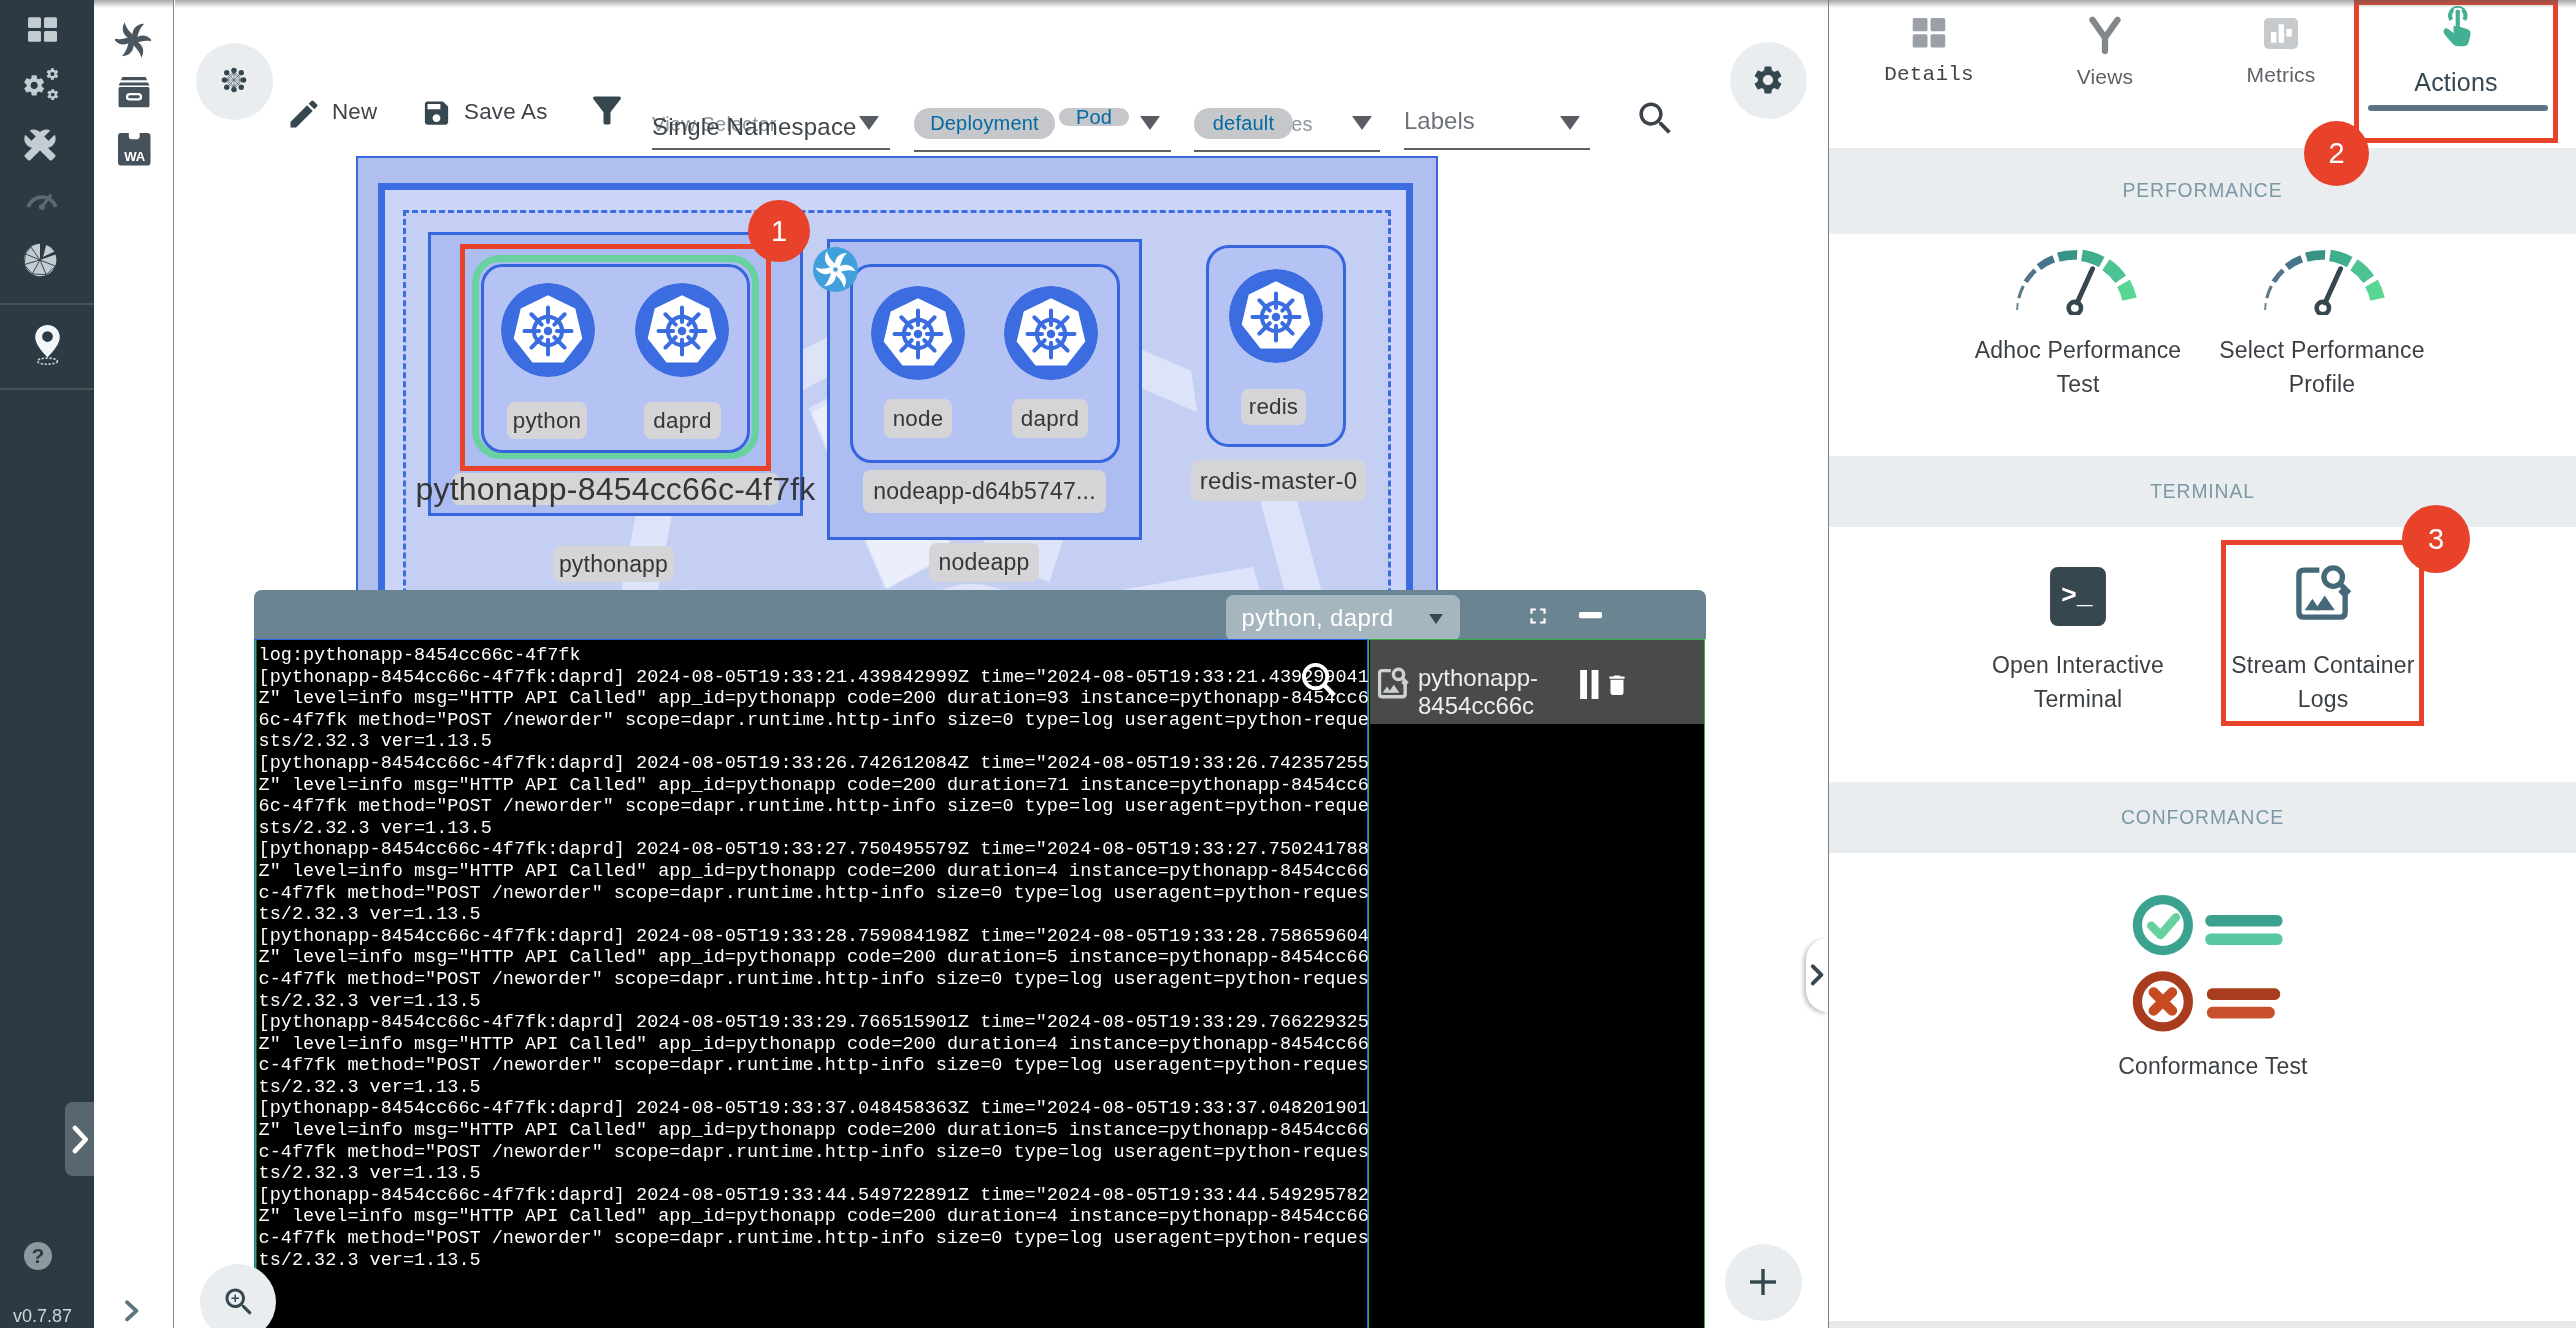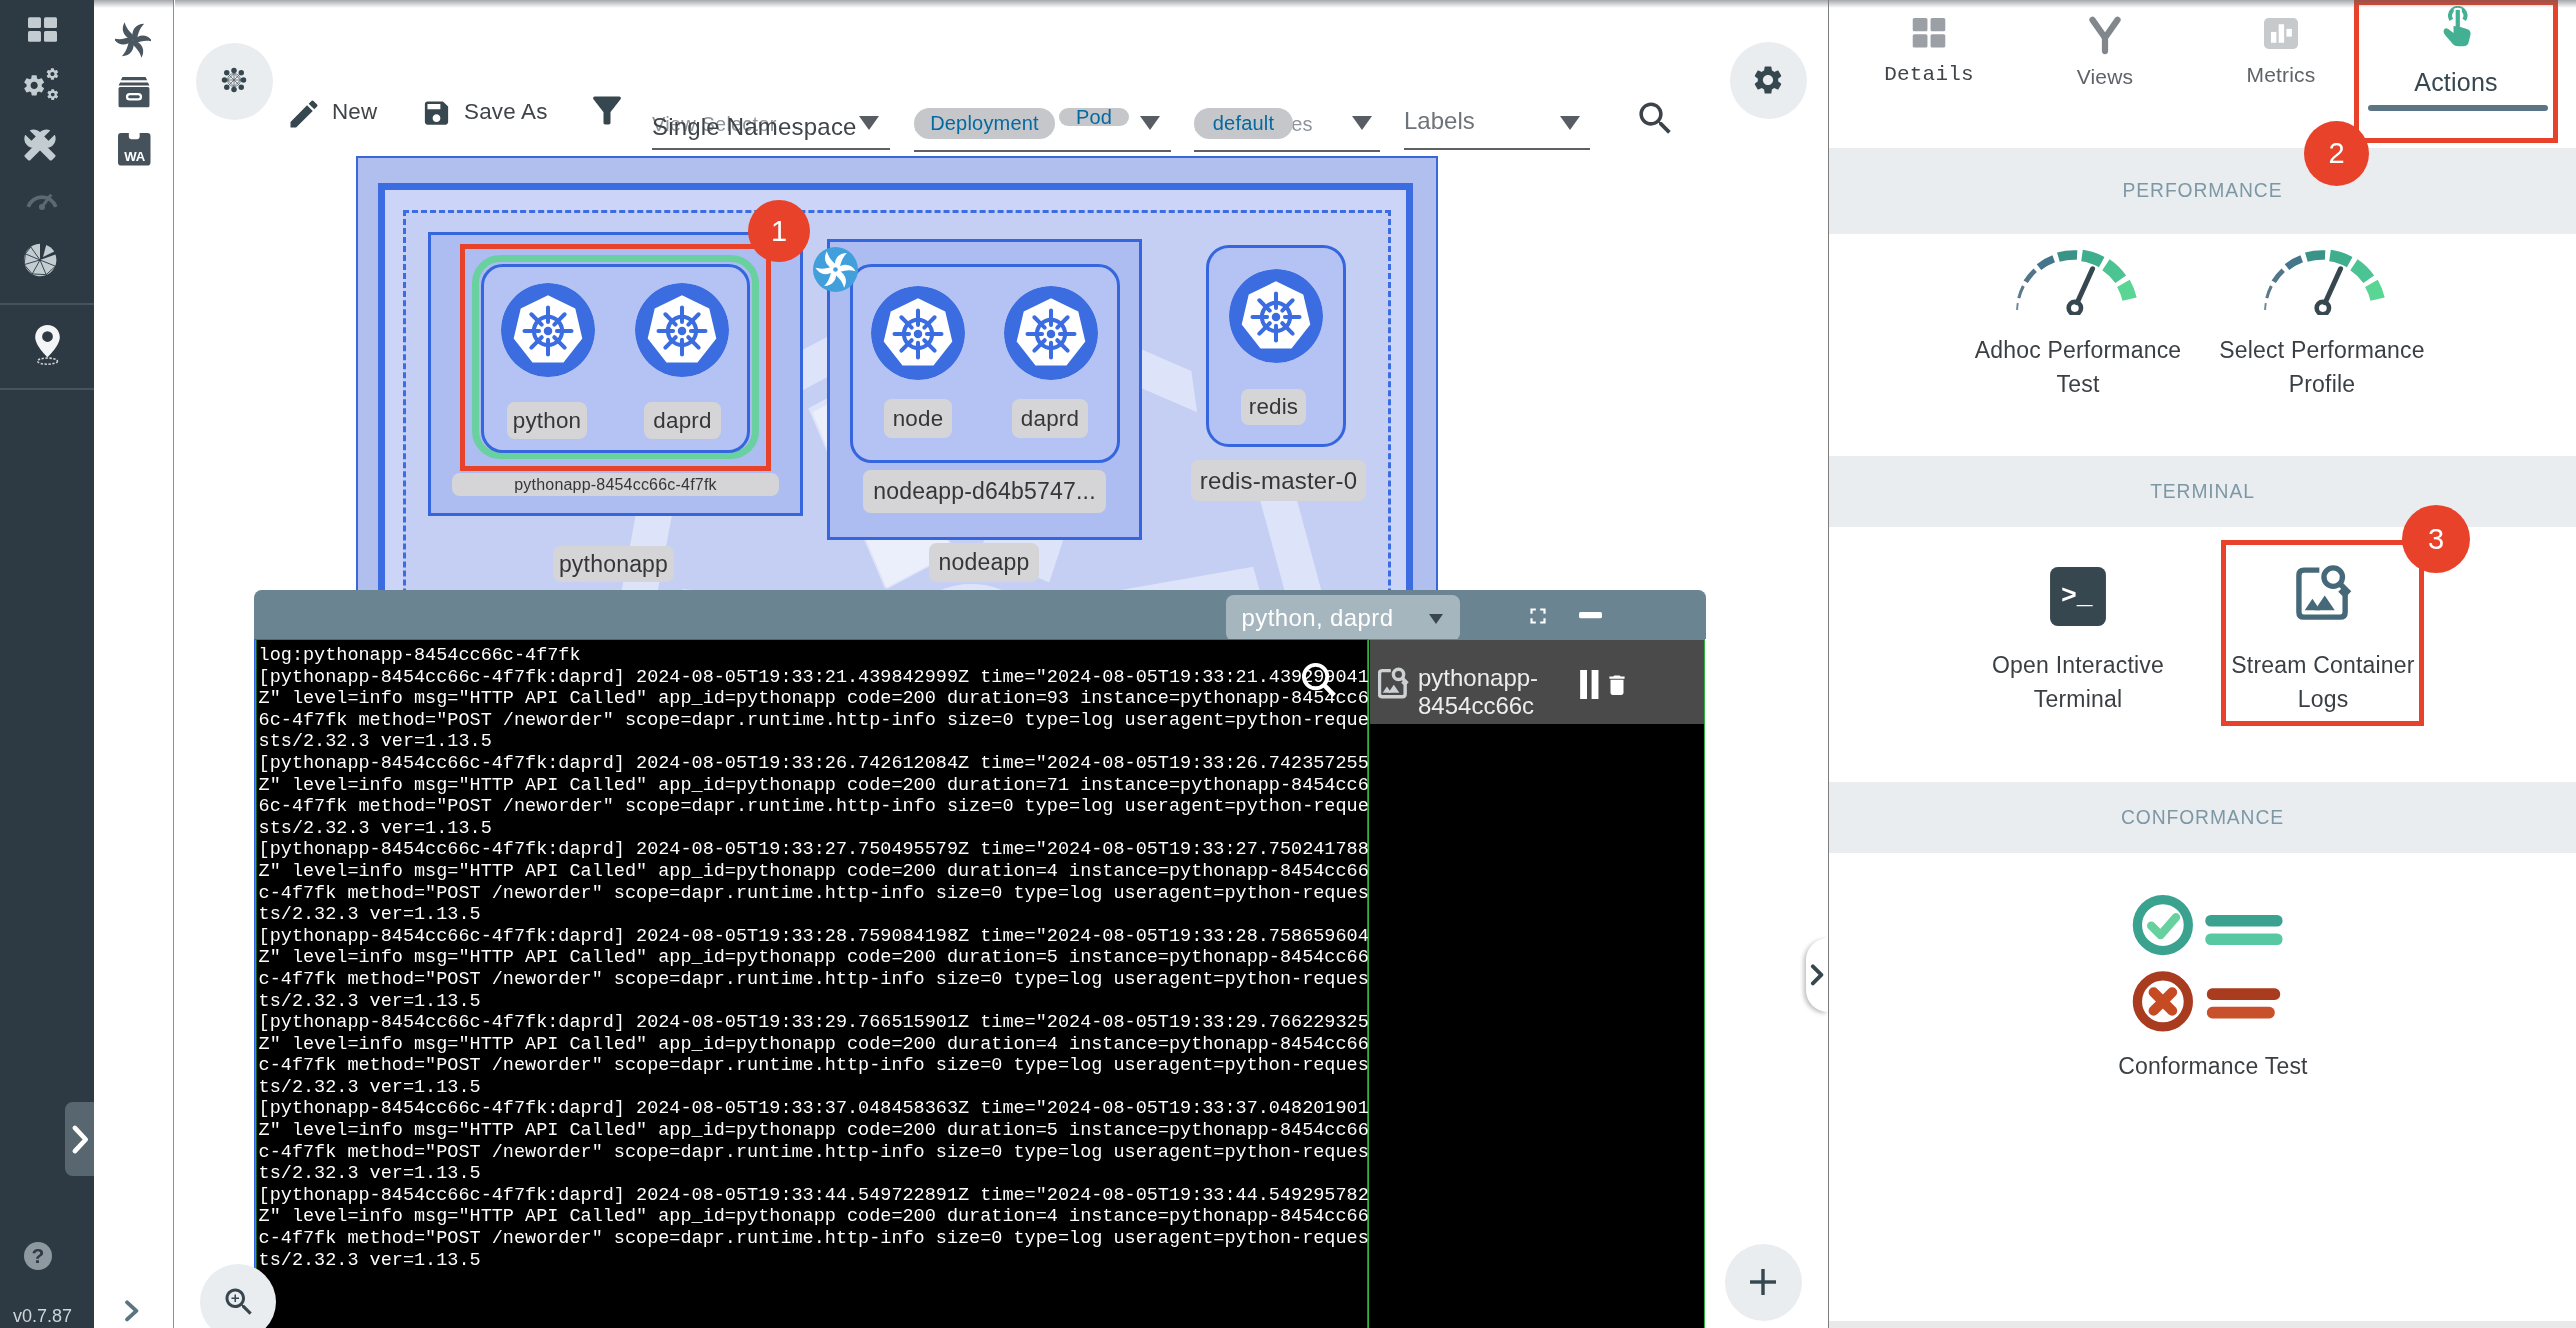--- a/index.html
+++ b/index.html
@@ -92,21 +92,21 @@
     <div class="abs" style="left:297px; top:255px; width:287px; height:204px; border:7px solid #69d1a0; border-radius:28px;"></div>
     <div class="abs podbox" style="left:306px; top:264px; width:269px; height:189px;"></div>
     <svg class="abs kcirc" style="left:326px; top:283px;" viewBox="0 0 100 100">
         <use href="#k8s"></use>
       </svg>
     <svg class="abs kcirc" style="left:460px; top:283px;" viewBox="0 0 100 100">
         <use href="#k8s"></use>
       </svg>
     <div class="abs klabel" style="left:332px; top:402px; width:80px; height:37px;">python</div>
     <div class="abs klabel" style="left:469px; top:402px; width:77px; height:37px;">daprd</div>
-    <div class="abs klabel" style="left:277px; top:473px; width:327px; height:23px; font-size:16px;">pythonapp-8454cc66c-4f7fk</div>
+    <div class="abs klabel" style="left:277px; top:473px; width:327px; height:32px; font-size:32px;">pythonapp-8454cc66c-4f7fk</div>
     <div class="abs klabel" style="left:378px; top:546px; width:121px; height:36px; font-size:23px;">pythonapp</div>
 
     <div class="abs depbox" style="left:652px; top:239px; width:315px; height:301px;"></div>
     <div class="abs podbox" style="left:675px; top:264px; width:270px; height:199px;"></div>
     <svg class="abs kcirc" style="left:696px; top:286px;" viewBox="0 0 100 100">
         <use href="#k8s"></use>
       </svg>
     <svg class="abs kcirc" style="left:829px; top:286px;" viewBox="0 0 100 100">
         <use href="#k8s"></use>
       </svg>

